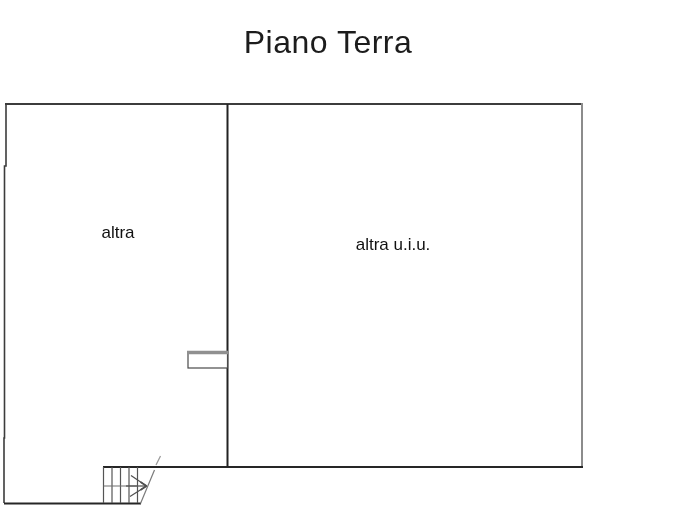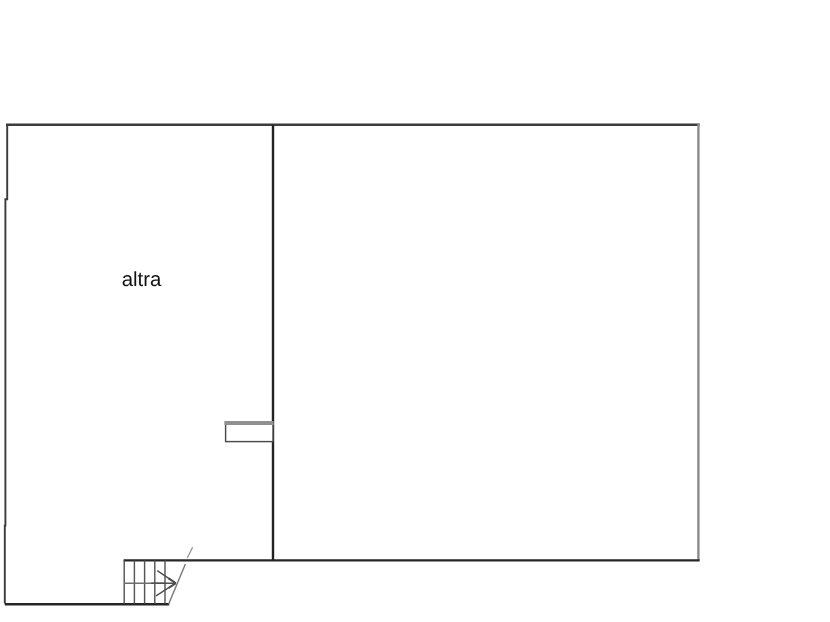--- a/index.html
+++ b/index.html
@@ -95,19 +95,21 @@
 
     <g stroke="#4f4f4f" stroke-width="1.2" fill="none">
       <line x1="126" y1="486" x2="146.5" y2="486"></line>
       <line x1="131" y1="475.5" x2="146.5" y2="486"></line>
       <line x1="130" y1="496.5" x2="146.5" y2="486"></line>
       <line x1="140.5" y1="482" x2="146.5" y2="486" stroke-width="1.6"></line>
       <line x1="140.5" y1="490" x2="146.5" y2="486" stroke-width="1.6"></line>
     </g>
   </svg>
 
+  <div class="page-title">Piano Terra</div>
 
   <div class="room-label left">
     <div>altra</div>
   </div>
 
+  <div class="room-label right">altra u.i.u.</div>
 
 </div>
 
 </body></html>

